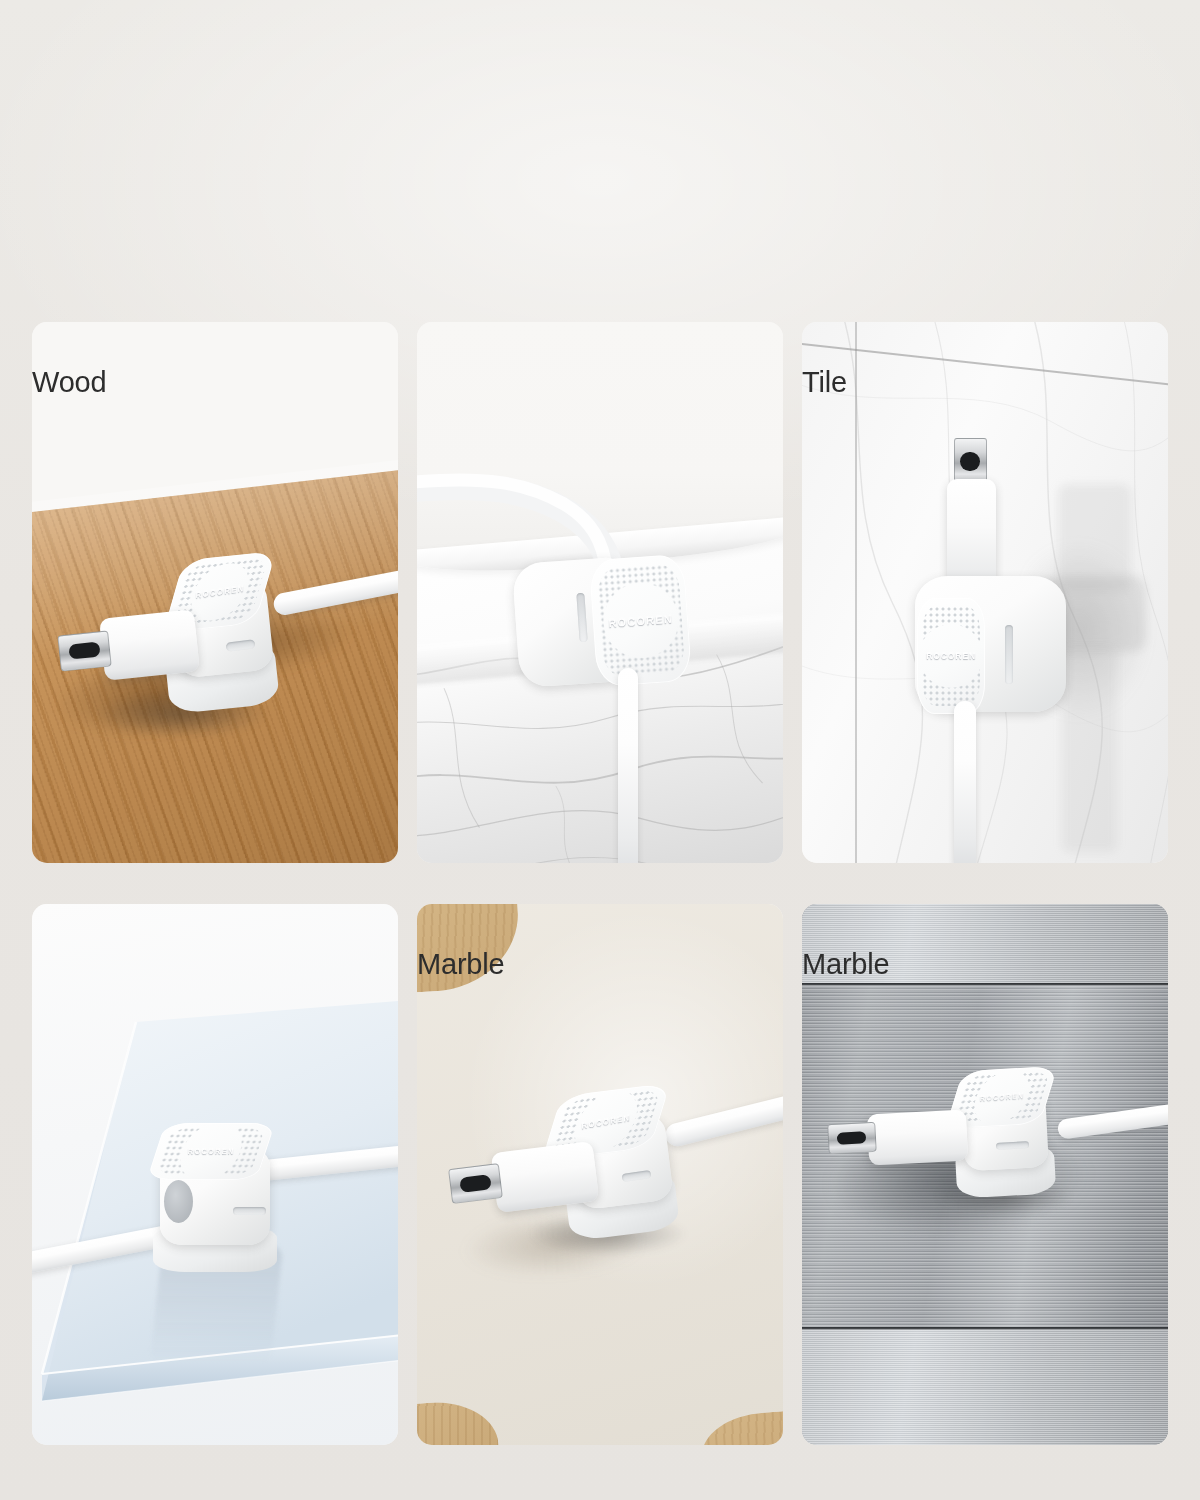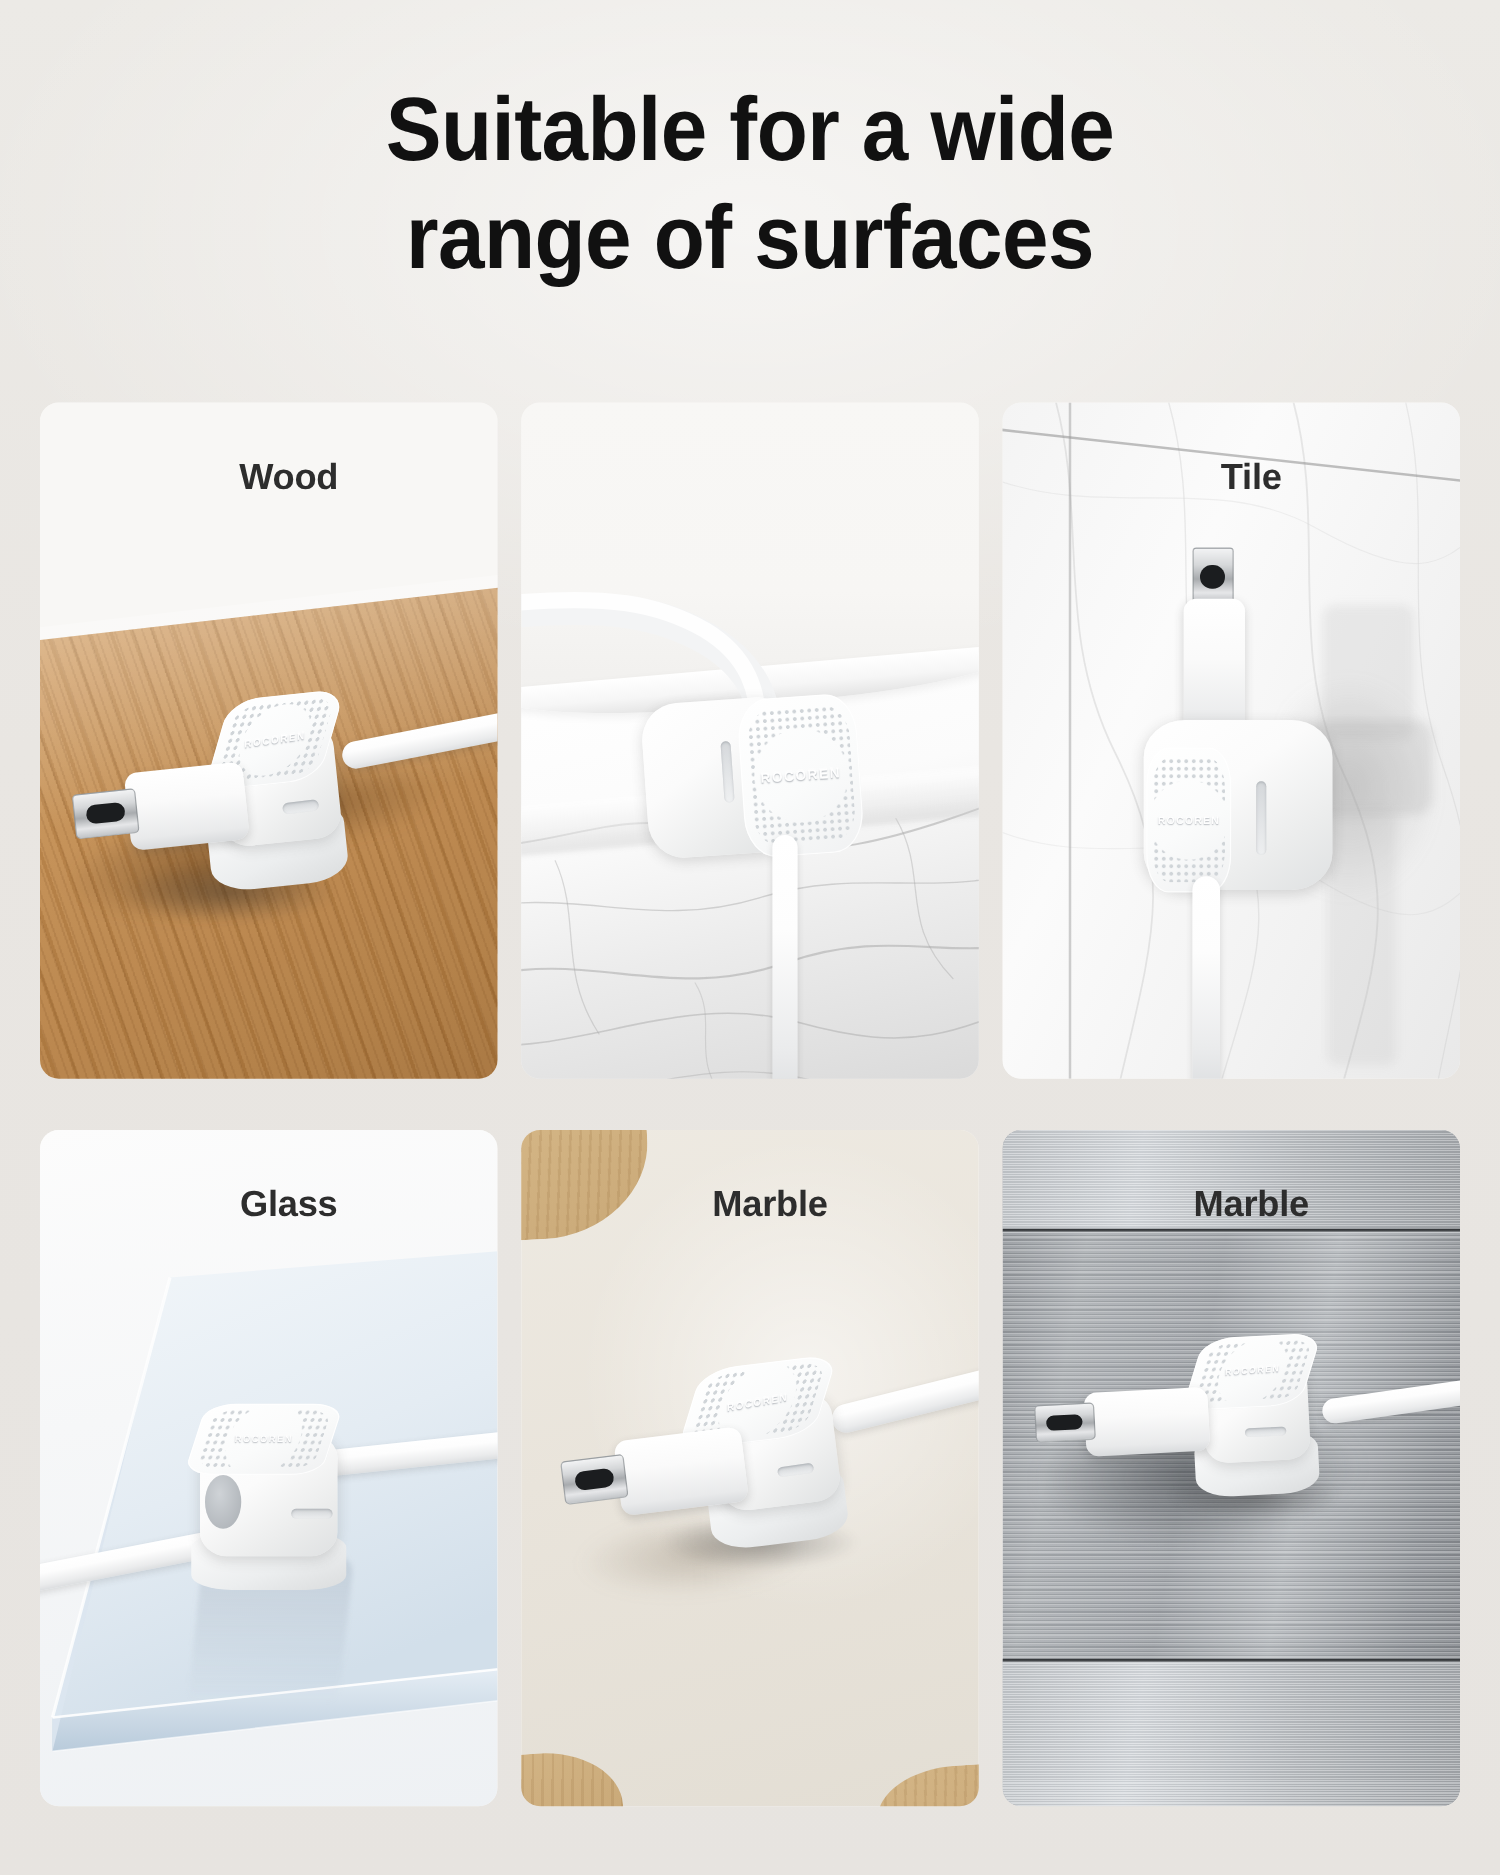--- a/index.html
+++ b/index.html
@@ -68,27 +68,25 @@
     border-radius: 15px;
     overflow: hidden;
     background: #f7f6f4;
   }
 
   .card-label {
     position: absolute;
     top: 44px;
     left: 0;
     width: 100%;
-    text-align: center;
     font-size: 29px;
-    font-weight: 700;
+    font-weight: 400;
     letter-spacing: -0.2px;
     color: #2d2d2d;
     z-index: 40;
-    padding-left: 32px;
   }
 
   .scene { position: absolute; inset: 0; z-index: 1; }
 
   
   .wood-bg { position: absolute; inset: 0; background: #f8f7f5; }
   .wood-table {
     position: absolute;
     left: -12%;
     top: 36%;
@@ -369,24 +367,20 @@
     background: radial-gradient(ellipse at 50% 50%, rgba(40,40,40,.35), rgba(40,40,40,0) 70%);
     filter: blur(3px);
   }
 </style>
 </head>
 <body>
 
 <div class="page">
   <div class="page-bg-sheen"></div>
 
-  <div class="header">
-    <h1 class="headline">Suitable for a wide
-range of surfaces</h1>
-  </div>
 
   <div class="grid">
 
     <div class="card">
       <div class="scene">
         <div class="wood-bg"></div>
         <div class="wood-table"></div>
         <div class="wood-hi"></div>
         <div class="wood-shadow2"></div>
         <div class="wood-shadow"></div>
@@ -537,21 +531,20 @@
           <div class="clip-hole" style="left:36%;top:51%;width:8%;height:8%;"></div>
 
           <div class="clip-slot" style="left:55%;top:56%;width:9%;height:1.4%;"></div>
 
           <div class="clip-face" style="left:34%;top:40.5%;width:30%;height:10.5%;transform:skewX(-18deg);border-radius:22%;">
             <div class="dot-ring"></div>
             <div class="brand" style="font-size:7.5px;transform:translate(-50%,-50%) skewX(14deg);">ROCOREN</div>
           </div>
         </div>
       </div>
-      <div class="card-label">Glass</div>
     </div>
 
     <div class="card">
       <div class="scene">
         <div class="plastic-bg"></div>
         <div class="plastic-wood-tl"></div>
         <div class="plastic-wood-bl"></div>
         <div class="plastic-wood-br"></div>
         <div class="plastic-sheen"></div>
         <div class="plastic-shadow"></div>

